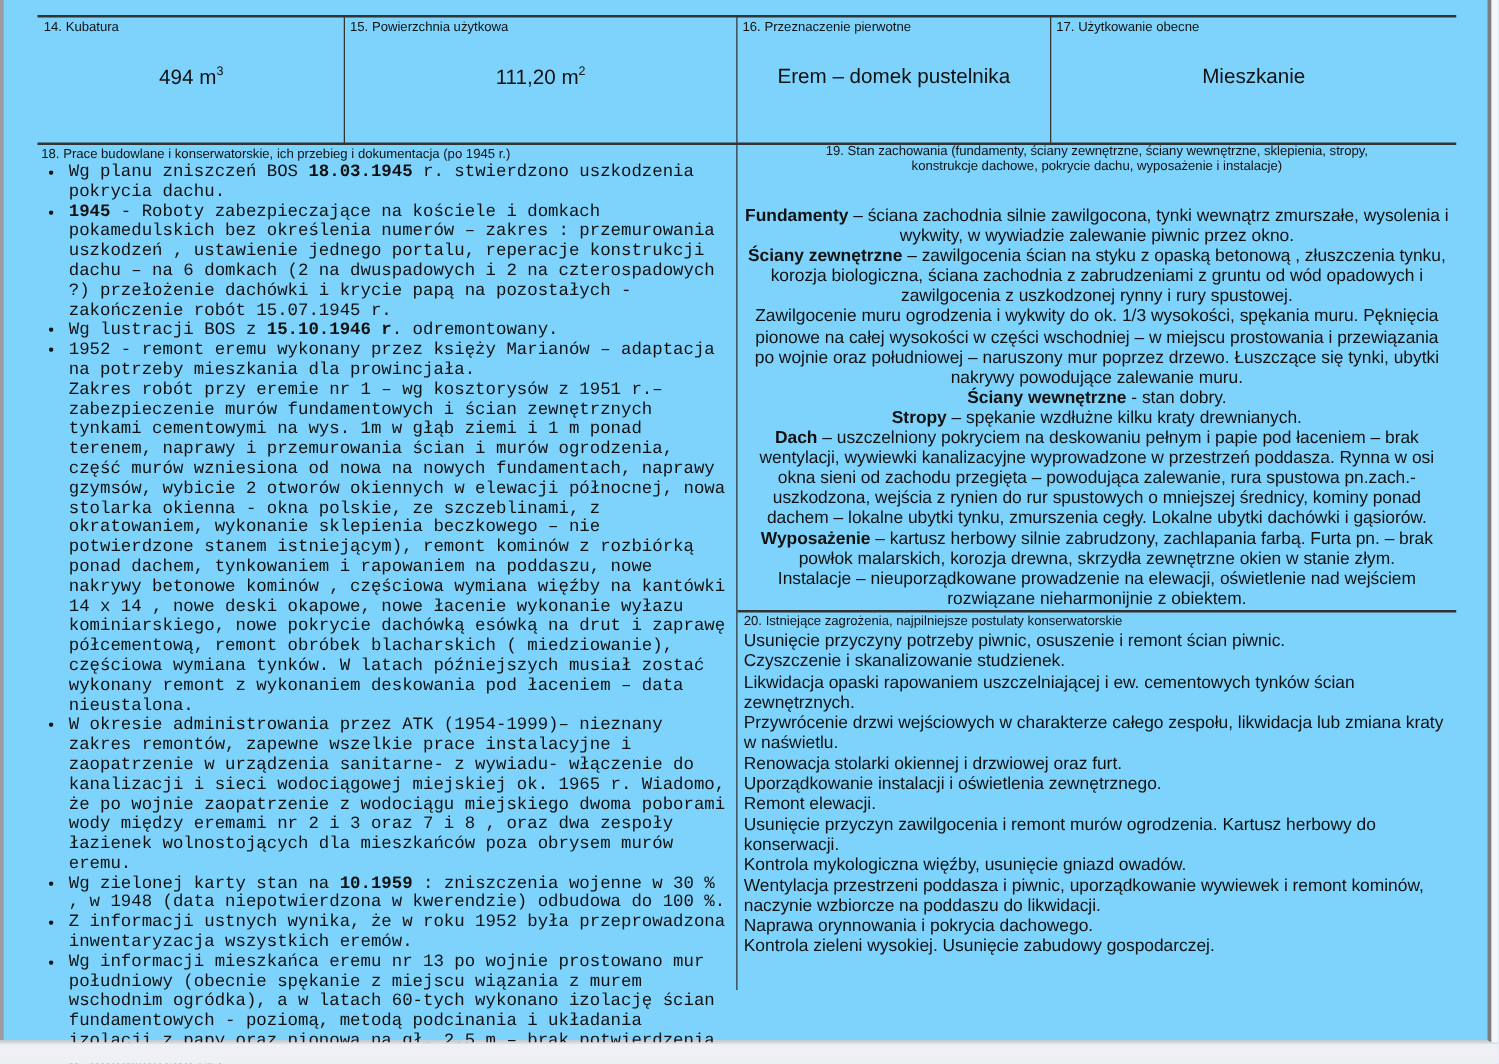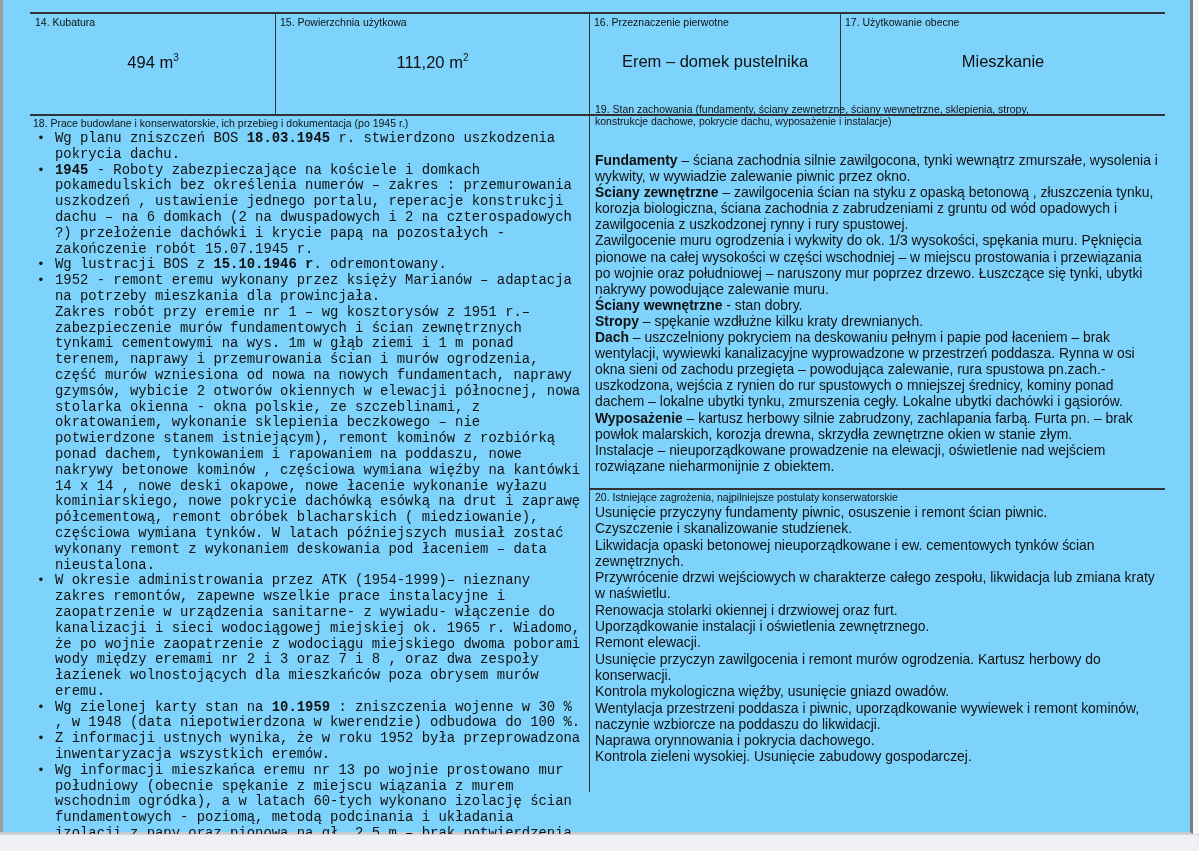--- a/index.html
+++ b/index.html
@@ -30,21 +30,21 @@
   .cell-value sup { font-size: 10px; vertical-align: 7px; }
 
   .sec-label { font-size: 10.5px; line-height: 12px; }
   .left-sec { left: 33px; top: 117px; width: 555px; }
   .left-sec ul { margin: 2px 0 0 0; padding: 0 0 0 22px; list-style: none; font-family: Liberation Mono, monospace; }
   .left-sec li { position: relative; font-size: 13.9px; line-height: 15.8px; }
   .left-sec li::before { content: "\2022"; position: absolute; left: -18px; top: 0; font-size: 13px; }
   .left-sec li p { margin: 0; }
   b { font-weight: bold; }
 
-  .right-sec { left: 595px; top: 103px; width: 565px; }
+  .right-sec { left: 595px; top: 115px; width: 565px; text-align: center; }
   .right-sec .body { margin-top: 25px; font-size: 13.9px; line-height: 16.1px; }
   .right-sec .body p { margin: 0; }
   .sec20 { left: 595px; top: 491px; width: 565px; }
   .sec20 .body { margin-top: 1px; font-size: 13.9px; line-height: 16.3px; }
   .sec20 .body p { margin: 0; }
 </style>
 </head>
 <body>
 
 <div class="page">
@@ -105,23 +105,23 @@
       <p><b>Stropy</b><span> – spękanie wzdłużne kilku kraty drewnianych.</span></p>
       <p><b>Dach</b><span> –  uszczelniony pokryciem na deskowaniu pełnym i papie pod łaceniem – brak wentylacji, wywiewki kanalizacyjne wyprowadzone w przestrzeń poddasza. Rynna w osi okna sieni od zachodu przegięta – powodująca zalewanie, rura spustowa pn.zach.- uszkodzona, wejścia z rynien do rur spustowych o mniejszej średnicy, kominy ponad dachem – lokalne ubytki tynku, zmurszenia cegły. Lokalne ubytki dachówki i gąsiorów.</span></p>
       <p><b>Wyposażenie</b><span> – kartusz herbowy silnie zabrudzony, zachlapania farbą. Furta pn. – brak powłok malarskich, korozja drewna, skrzydła zewnętrzne okien w stanie złym.</span></p>
       <p><span>Instalacje – nieuporządkowane prowadzenie na elewacji, oświetlenie nad wejściem rozwiązane nieharmonijnie z obiektem.</span></p>
     </div>
   </div>
 
   <div class="cell sec20">
     <div class="sec-label">20. Istniejące zagrożenia, najpilniejsze postulaty konserwatorskie</div>
     <div class="body">
-      <p>Usunięcie przyczyny fundamenty piwnic, osuszenie i remont ścian piwnic.</p>
+      <p>Usunięcie przyczyny potrzeby piwnic, osuszenie i remont ścian piwnic.</p>
       <p>Czyszczenie i skanalizowanie studzienek.</p>
-      <p>Likwidacja opaski betonowej nieuporządkowane i ew. cementowych tynków ścian zewnętrznych.</p>
+      <p>Likwidacja opaski rapowaniem uszczelniającej i ew. cementowych tynków ścian zewnętrznych.</p>
       <p>Przywrócenie drzwi wejściowych w charakterze całego zespołu, likwidacja lub zmiana kraty w naświetlu.</p>
       <p>Renowacja stolarki okiennej i drzwiowej oraz furt.</p>
       <p>Uporządkowanie instalacji i oświetlenia zewnętrznego.</p>
       <p>Remont elewacji.</p>
       <p>Usunięcie przyczyn zawilgocenia i remont murów ogrodzenia. Kartusz herbowy do konserwacji.</p>
       <p>Kontrola mykologiczna więźby,  usunięcie gniazd owadów.</p>
       <p>Wentylacja przestrzeni poddasza i piwnic, uporządkowanie wywiewek i remont kominów, naczynie wzbiorcze na poddaszu do likwidacji.</p>
       <p>Naprawa orynnowania i pokrycia dachowego.</p>
       <p>Kontrola zieleni wysokiej. Usunięcie zabudowy gospodarczej.</p>
     </div>

